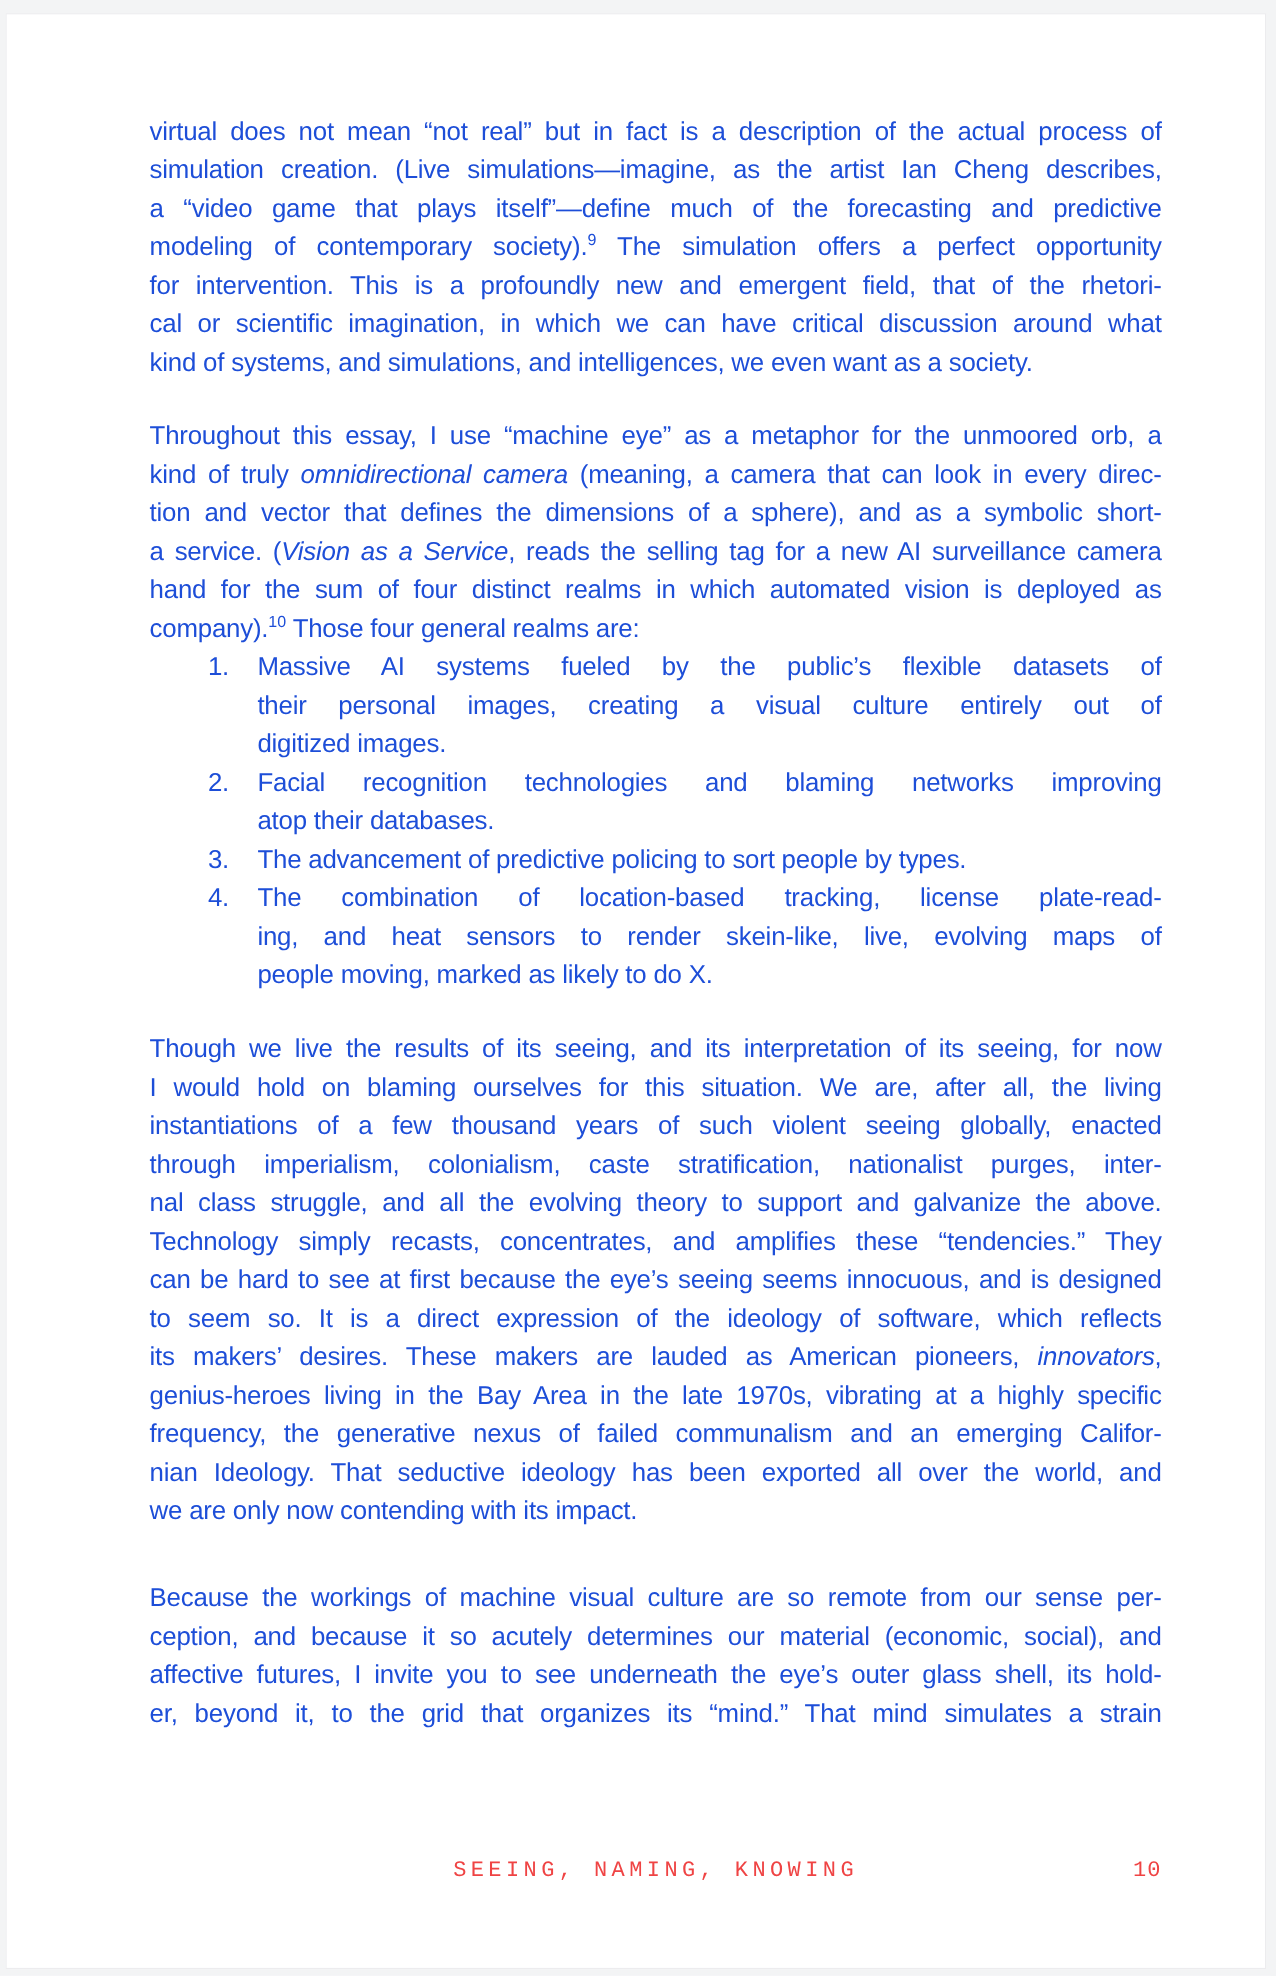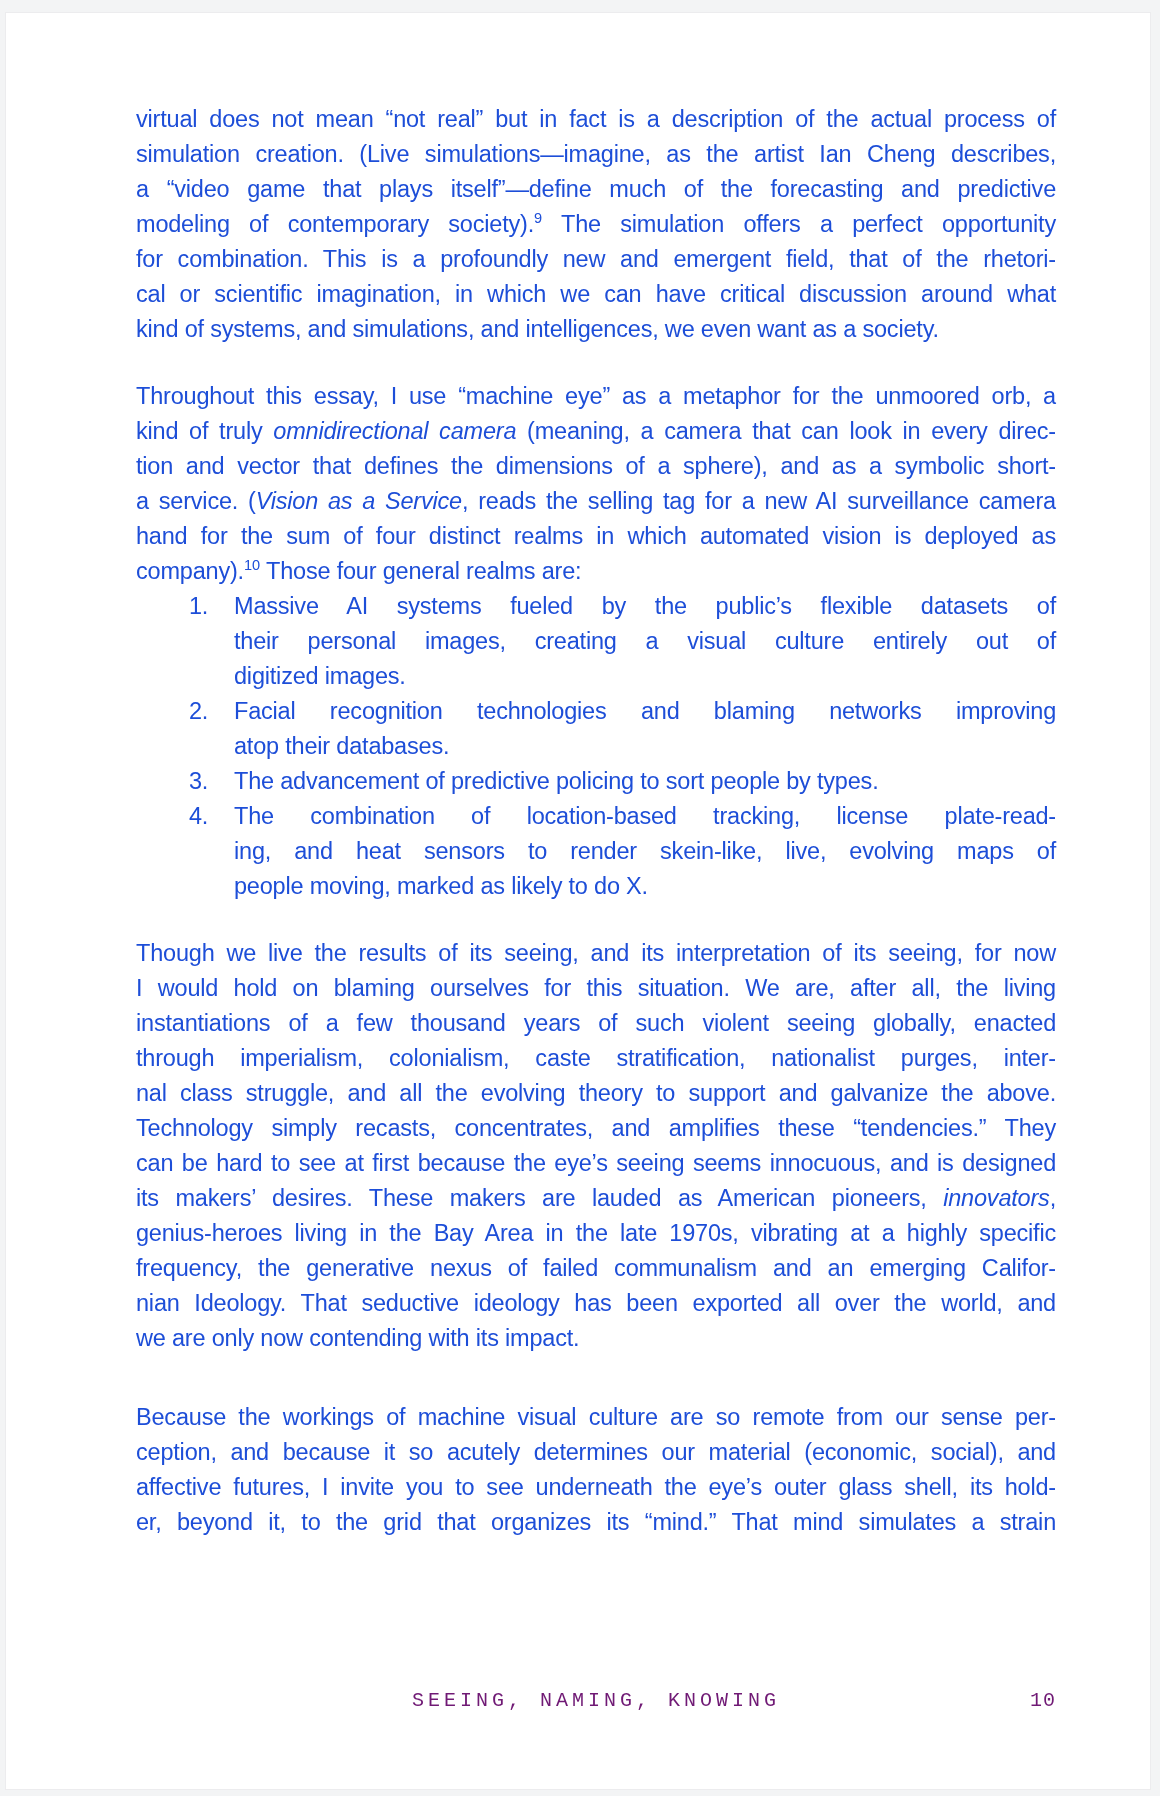--- a/index.html
+++ b/index.html
@@ -59,21 +59,21 @@
   }
 
   .footer {
     position: absolute;
     left: 130px; top: 1676px;
     width: 920px;
     height: 30px;
     font-family: "Liberation Mono", "DejaVu Sans Mono", monospace;
     font-size: 20px;
     line-height: 24px;
-    color: #701a75;
+    color: #ef4444;
   }
   .running-title {
     text-align: center;
     letter-spacing: 4px;
   }
   .folio {
     position: absolute;
     right: 0; top: 0;
     letter-spacing: 1px;
   }
@@ -82,21 +82,21 @@
 <body>
 
 <div class="page" data-name="document-page">
 
   <div class="text-column" data-name="text-column">
       <div class="para" data-name="intro-simulation">
         <div class="line" data-name="text-line">virtual does not mean “not real” but in fact is a description of the actual process of</div>
         <div class="line" data-name="text-line">simulation creation. (Live simulations—imagine, as the artist Ian Cheng describes,</div>
         <div class="line" data-name="text-line">a “video game that plays itself”—define much of the forecasting and predictive</div>
         <div class="line" data-name="text-line">modeling of contemporary society).<sup>9</sup> The simulation offers a perfect opportunity</div>
-        <div class="line" data-name="text-line">for combination. This is a profoundly new and emergent field, that of the rhetori-</div>
+        <div class="line" data-name="text-line">for intervention. This is a profoundly new and emergent field, that of the rhetori-</div>
         <div class="line" data-name="text-line">cal or scientific imagination, in which we can have critical discussion around what</div>
         <div class="line last" data-name="text-line">kind of systems, and simulations, and intelligences, we even want as a society.</div>
       </div>
       <div class="para" data-name="machine-eye-definition">
         <div class="line" data-name="text-line">Throughout this essay, I use “machine eye” as a metaphor for the unmoored orb, a</div>
         <div class="line" data-name="text-line">kind of truly <em>omnidirectional camera</em> (meaning, a camera that can look in every direc-</div>
         <div class="line" data-name="text-line">tion and vector that defines the dimensions of a sphere), and as a symbolic short-</div>
         <div class="line" data-name="text-line">a service. (<em>Vision as a Service</em>, reads the selling tag for a new AI surveillance camera</div>
         <div class="line" data-name="text-line">hand for the sum of four distinct realms in which automated vision is deployed as</div>
         <div class="line last" data-name="text-line">company).<sup>10</sup> Those four general realms are:</div>
@@ -125,20 +125,21 @@
         </div>
       </div>
       <div class="para" data-name="violent-seeing">
         <div class="line" data-name="text-line">Though we live the results of its seeing, and its interpretation of its seeing, for now</div>
         <div class="line" data-name="text-line">I would hold on blaming ourselves for this situation. We are, after all, the living</div>
         <div class="line" data-name="text-line">instantiations of a few thousand years of such violent seeing globally, enacted</div>
         <div class="line" data-name="text-line">through imperialism, colonialism, caste stratification, nationalist purges, inter-</div>
         <div class="line" data-name="text-line">nal class struggle, and all the evolving theory to support and galvanize the above.</div>
         <div class="line" data-name="text-line">Technology simply recasts, concentrates, and amplifies these “tendencies.” They</div>
         <div class="line" data-name="text-line">can be hard to see at first because the eye’s seeing seems innocuous, and is designed</div>
+        <div class="line" data-name="text-line">to seem so. It is a direct expression of the ideology of software, which reflects</div>
         <div class="line" data-name="text-line">its makers’ desires. These makers are lauded as American pioneers, <em>innovators</em>,</div>
         <div class="line" data-name="text-line">genius-heroes living in the Bay Area in the late 1970s, vibrating at a highly specific</div>
         <div class="line" data-name="text-line">frequency, the generative nexus of failed communalism and an emerging Califor-</div>
         <div class="line" data-name="text-line">nian Ideology. That seductive ideology has been exported all over the world, and</div>
         <div class="line last" data-name="text-line">we are only now contending with its impact.</div>
       </div>
       <div class="para" data-name="invitation">
         <div class="line" data-name="text-line">Because the workings of machine visual culture are so remote from our sense per-</div>
         <div class="line" data-name="text-line">ception, and because it so acutely determines our material (economic, social), and</div>
         <div class="line" data-name="text-line">affective futures, I invite you to see underneath the eye’s outer glass shell, its hold-</div>

